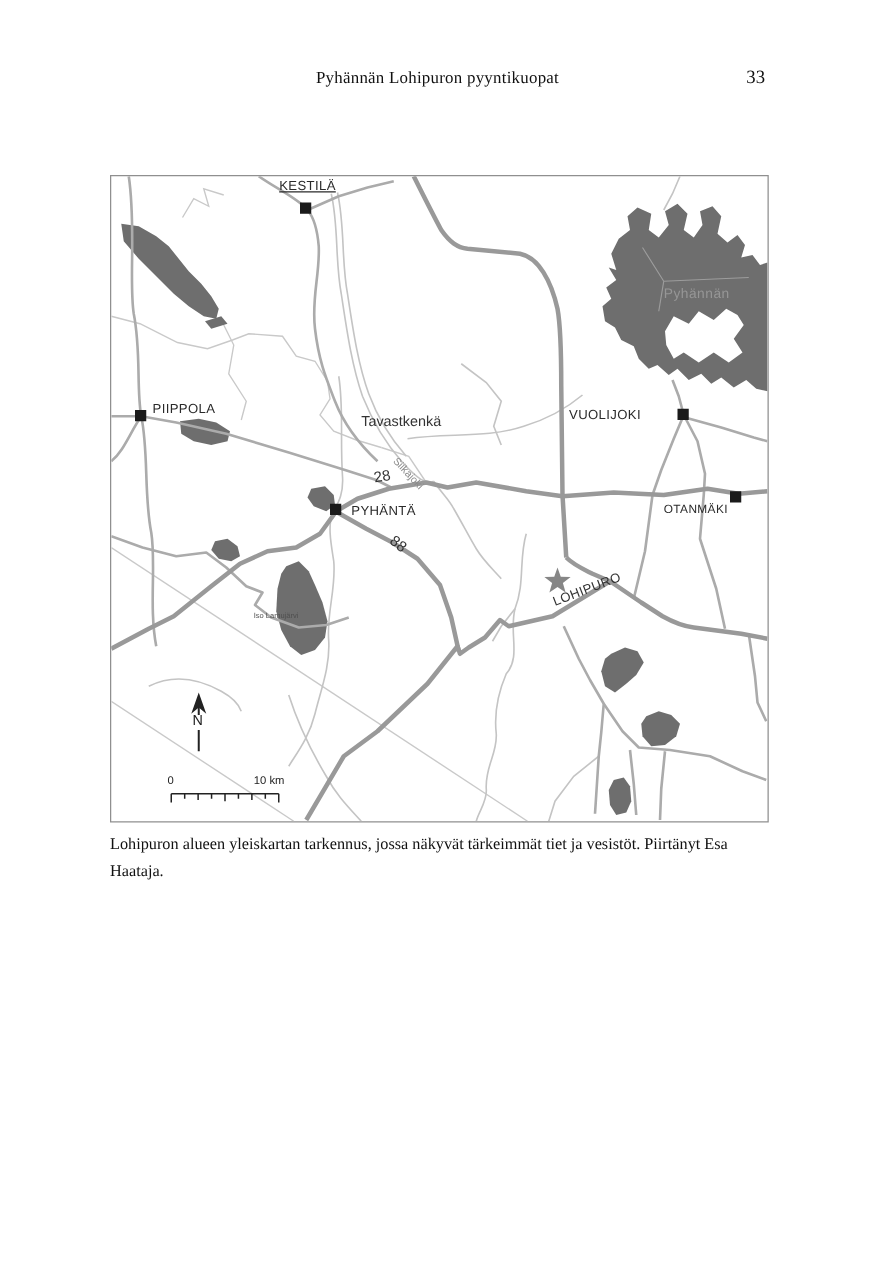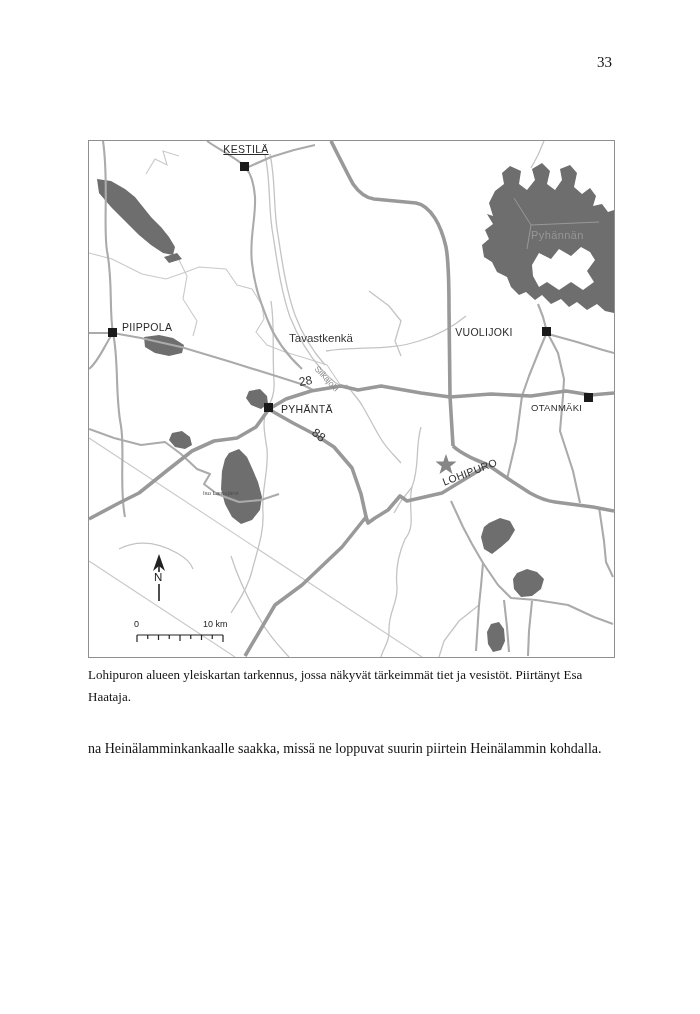--- a/index.html
+++ b/index.html
@@ -15,20 +15,21 @@
   .caption{position:absolute;left:88px;top:664px;width:526px;font-size:13px;line-height:22px;margin:0;}
   .bodytext{position:absolute;left:88px;top:737px;width:524px;font-size:14px;line-height:23px;text-align:justify;}
   .bodytext p{margin:0;}
   .indent{text-indent:22px;}
 </style>
 </head>
 <body>
 
 <div class="page">
 
+  <div class="header-title">Pyhännän Lohipuron pyyntikuopat</div>
   <div class="page-number">33</div>
 
   <div class="map">
     <svg width="525" height="516" viewBox="0 0 525 516">
 
       <g stroke="#c9c9c9" stroke-width="1.1" fill="none">
         <path d="M0,297 L333,516"></path>
         <path d="M0,420 L146,516"></path>
         <path d="M0,112 L23,118 L53,133 L77,138 L97,131 L110,126 L137,128 L148,144 L163,148 L173,164 L175,178 L167,191 L178,204 L196,211 L216,217"></path>
         <path d="M57,33 L66,18 L78,24 L74,10 L90,15"></path>
@@ -137,16 +138,15 @@
     <div class="maplabel" style="left:210px;top:234px;font-size:12px;color:#333;transform:rotate(-10deg);">28</div>
     <div class="maplabel" style="left:223px;top:288px;font-size:12px;color:#333;transform:rotate(38deg);">88</div>
     <div class="maplabel" style="left:64px;top:431px;font-size:11.5px;color:#222;background:#fff;padding:0 1px;">N</div>
     <div class="maplabel" style="left:45px;top:479px;font-size:9px;color:#222;">0</div>
     <div class="maplabel" style="left:114px;top:479px;font-size:9px;color:#222;">10 km</div>
   </div>
 
   <p class="caption">Lohipuron alueen yleiskartan tarkennus, jossa näkyvät tärkeimmät tiet ja vesistöt. Piirtänyt Esa Haataja.</p>
 
   <div class="bodytext">
-    <p>na Heinälamminkankaalle saakka, missä ne loppuvat suurin piirtein Heinälammin kohdalla.</p>
   </div>
 
 </div>
 
 </body></html>

